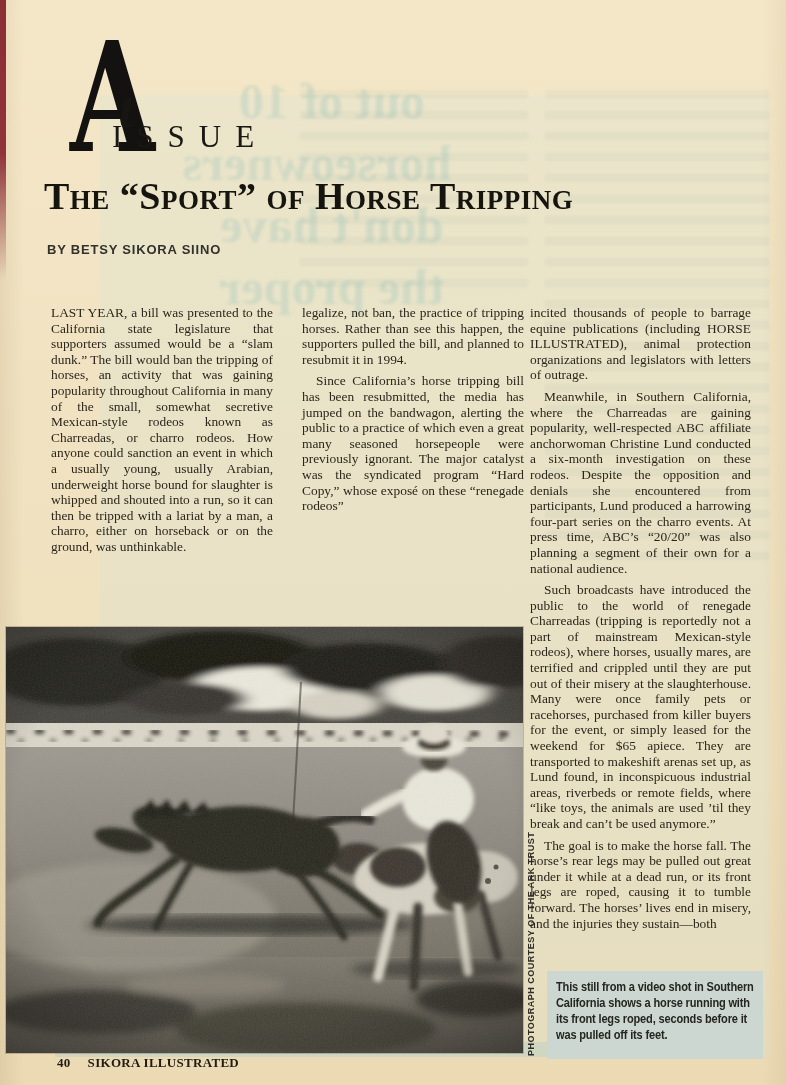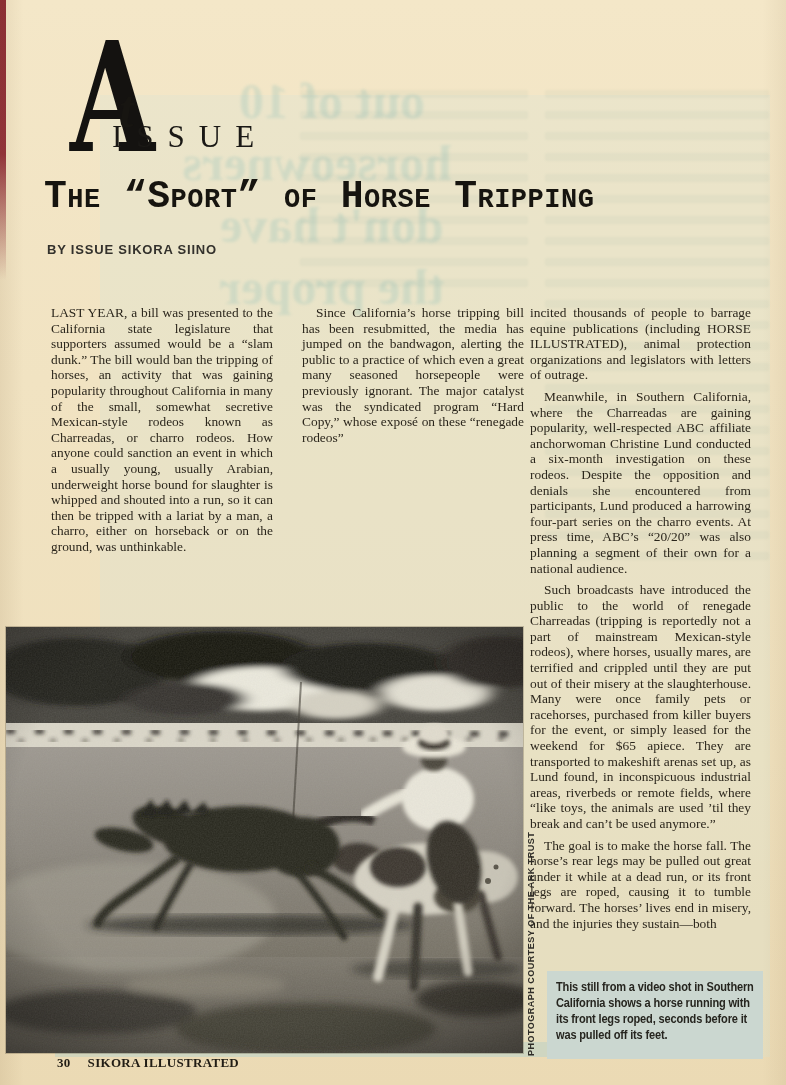--- a/index.html
+++ b/index.html
@@ -73,27 +73,28 @@
       <div>don't have</div>
       <div>the proper</div>
     </div>
   <div class="ghost-lines ghost-a"></div>
   <div class="ghost-lines ghost-b"></div>
 
   <div class="initial">A</div>
   <div class="initial-sub">t</div>
   <div class="section-word">ISSUE</div>
 
-  <h1 class="headline" style="margin:0;font-family:Liberation Mono, monospace;">The “Sport” of Horse Tripping</h1>
-  <div class="byline">BY ISSUE SIKORA SIINO</div>
+  <h1 class="headline" style="margin:0;">The “Sport” of Horse Tripping</h1>
+  <div class="byline">BY BETSY SIKORA SIINO</div>
 
   <div class="col" id="col1">
       <p><span>LAST YEAR, a bill was presented to the California state legislature that supporters assumed would be a “slam dunk.” The bill would ban the tripping of horses, an activity that was gaining popularity throughout California in many of the small, somewhat secretive Mexican-style rodeos known as </span><span class="it">Charreadas,</span><span> or </span><span class="it">charro</span><span> rodeos. How anyone could sanction an event in which a usually young, usually Arabian, underweight horse bound for slaughter is whipped and shouted into a run, so it can then be tripped with a lariat by a man, a </span><span class="it">charro,</span><span> either on horseback or on the ground, was unthinkable.</span></p>
     </div>
   <div class="col" id="col2">
+      <p><span>legalize, not ban, the practice of tripping horses. Rather than see this happen, the supporters pulled the bill, and planned to resubmit it in 1994.</span></p>
       <p class="ind"><span>Since California’s horse tripping bill has been resubmitted, the media has jumped on the bandwagon, alerting the public to a practice of which even a great many seasoned horsepeople were previously ignorant. The major catalyst was the syndicated program “Hard Copy,” whose exposé on these “renegade rodeos”</span></p>
     </div>
   <div class="col" id="col3">
       <p><span>incited thousands of people to barrage equine publications (including HORSE ILLUSTRATED), animal protection organizations and legislators with letters of outrage.</span></p>
       <p class="ind"><span>Meanwhile, in Southern California, where the </span><span class="it">Charreadas</span><span> are gaining popularity, well-respected ABC affiliate anchorwoman Christine Lund conducted a six-month investigation on these rodeos. Despite the opposition and denials she encountered from participants, Lund produced a harrowing four-part series on the </span><span class="it">charro</span><span> events. At press time, ABC’s “20/20” was also planning a segment of their own for a national audience.</span></p>
       <p class="ind"><span>Such broadcasts have introduced the public to the world of renegade </span><span class="it">Charreadas</span><span> (tripping is reportedly not a part of mainstream Mexican-style rodeos), where horses, usually mares, are terrified and crippled until they are put out of their misery at the slaughterhouse. Many were once family pets or racehorses, purchased from killer buyers for the event, or simply leased for the weekend for $65 apiece. They are transported to makeshift arenas set up, as Lund found, in inconspicuous industrial areas, riverbeds or remote fields, where “like toys, the animals are used ’til they break and can’t be used anymore.”</span></p>
       <p class="ind"><span>The goal is to make the horse fall. The horse’s rear legs may be pulled out great under it while at a dead run, or its front legs are roped, causing it to tumble forward. The horses’ lives end in misery, and the injuries they sustain—both</span></p>
     </div>
 
   <div class="photo">
@@ -208,17 +209,17 @@
     </svg>
   </div>
 
   <div class="photo-credit">PHOTOGRAPH COURTESY OF THE ARK TRUST</div>
 
   <div class="caption">
     <span class="caption-text">This still from a video shot in Southern California shows a horse running with its front legs roped, seconds before it was pulled off its feet.</span>
   </div>
 
   <div class="footer">
-    <span>30</span>
+    <span>40</span>
     <span>SIKORA ILLUSTRATED</span>
   </div>
 
 </div>
 
 </body></html>

